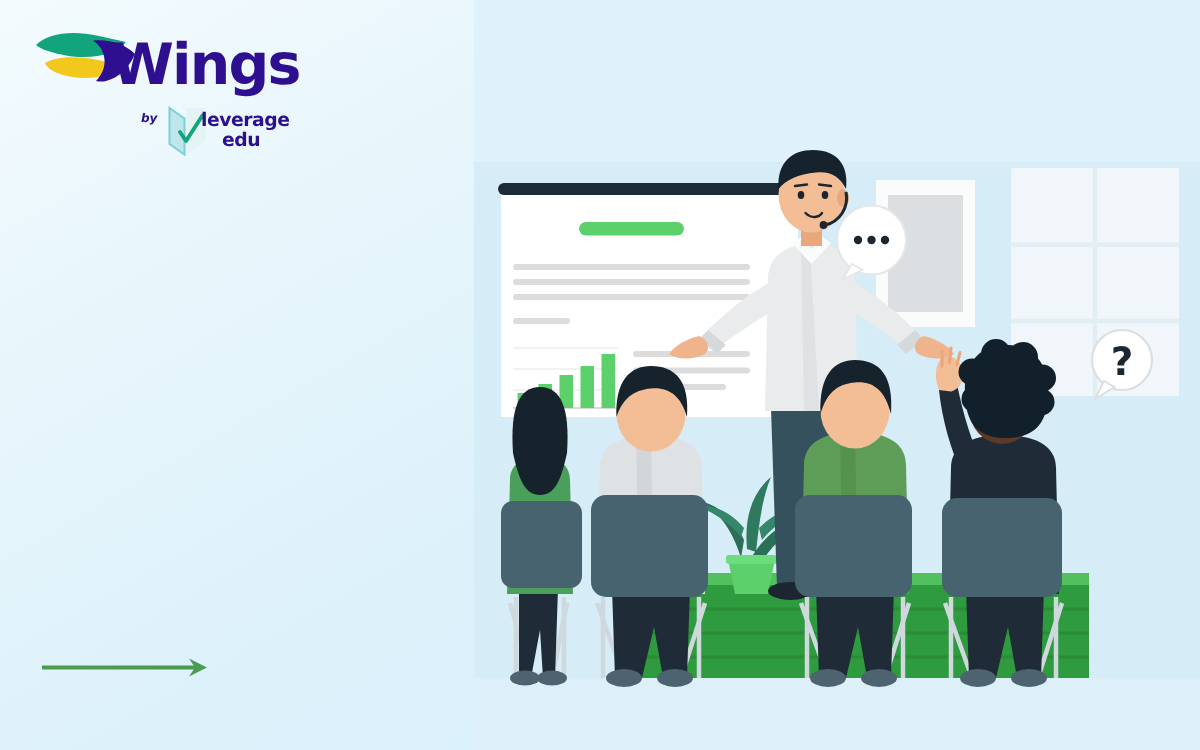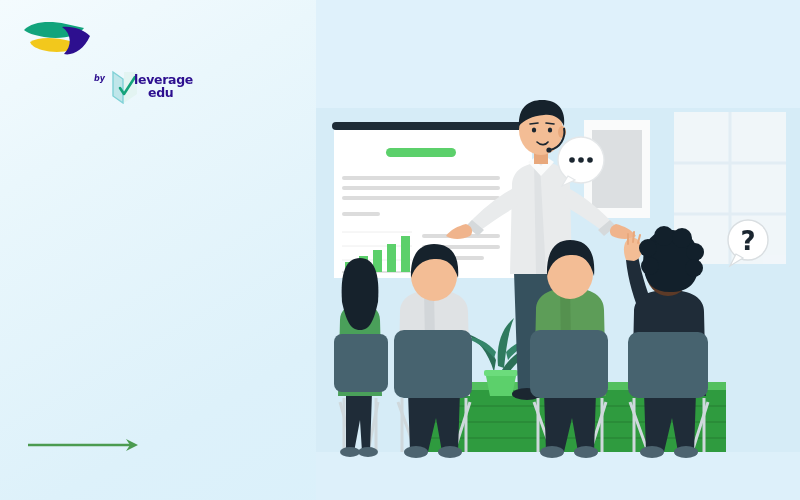--- a/index.html
+++ b/index.html
@@ -133,20 +133,21 @@
 <body>
 
 <div id="poster">
 
   <div class="wings-logo">
     <svg class="wings-mark" viewBox="0 0 72 44">
       <path d="M2 10 C10 2 26 0 44 4 L62 8 C56 16 40 20 22 17 C12 15 5 13 2 10 Z" fill="#12a47c"></path>
       <path d="M8 22 C16 17 32 17 48 21 L60 24 C52 32 34 34 20 30 C13 28 9 25 8 22 Z" fill="#f2c81c"></path>
       <path d="M40 7 C52 6 62 10 68 16 C62 30 50 36 42 34 C50 26 50 14 40 7 Z" fill="#2d0f8f"></path>
     </svg>
+    <div class="wings-word">Wings</div>
     <div class="wings-by">by</div>
     <svg class="lev-edu-mark" viewBox="0 0 30 34">
       <path d="M3 2 L3 26 L13 33 L13 9 Z" fill="#bfe6ea"></path>
       <path d="M14 2 L14 33 L27 24 L27 2 Z" fill="#e3f4f2"></path>
       <path d="M3 2 L13 9 L13 33 L3 26 Z" fill="none" stroke="#7fd1d6" stroke-width="1.4"></path>
       <path d="M10 18 L14 24 L25 7" fill="none" stroke="#14a37a" stroke-width="2.6" stroke-linecap="round" stroke-linejoin="round"></path>
     </svg>
     <div class="lev-edu-word">
       <span class="l1">leverage</span>
       <span class="l2">edu</span>

